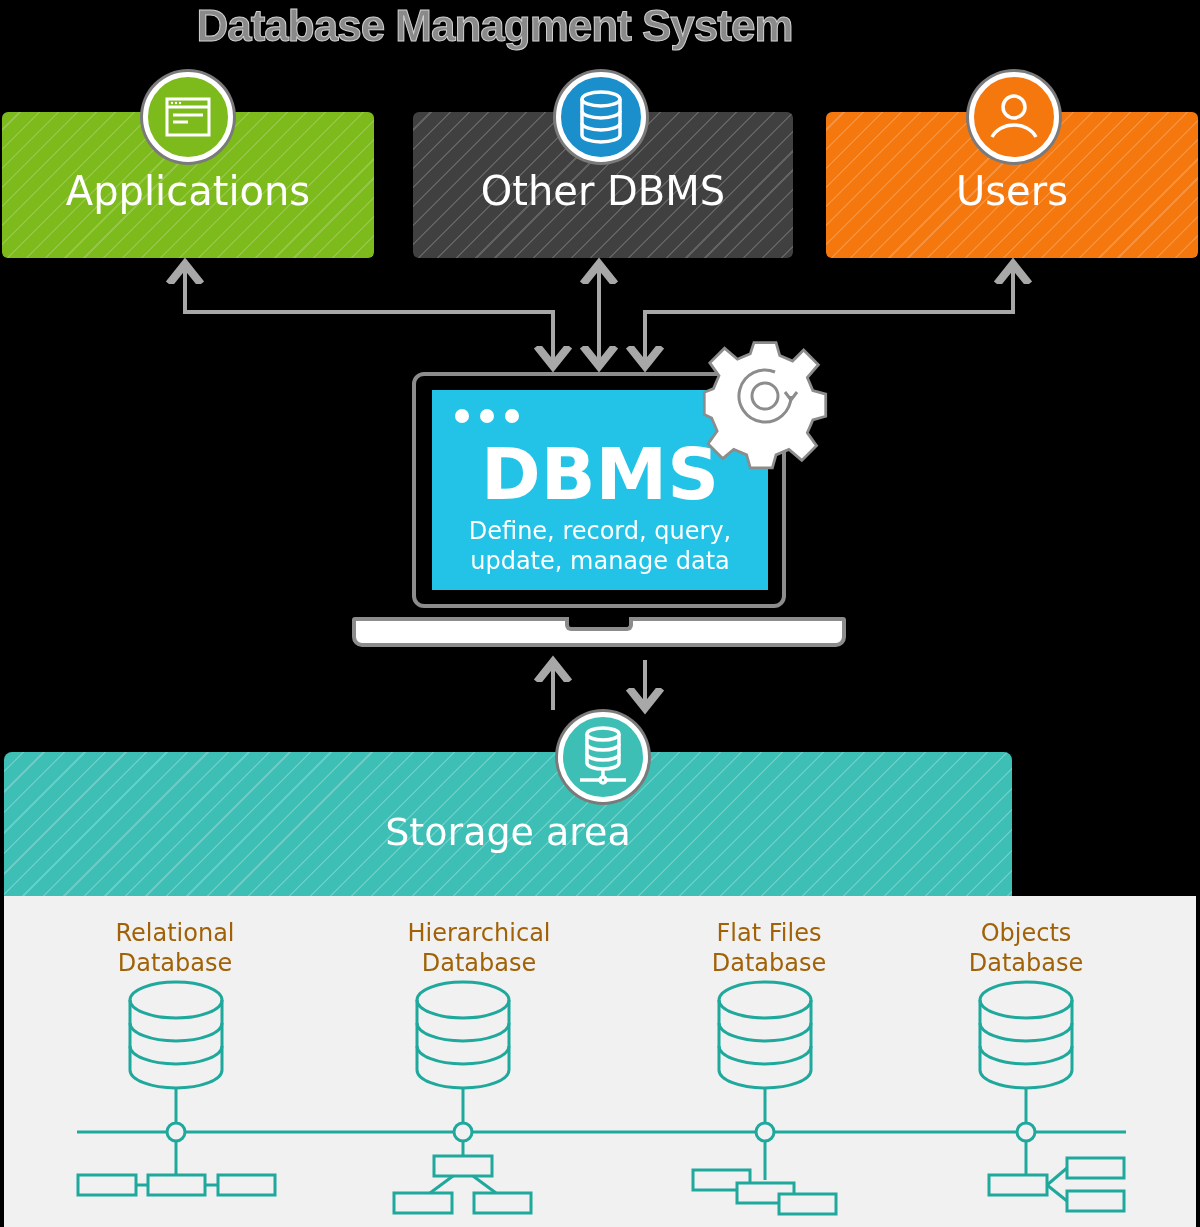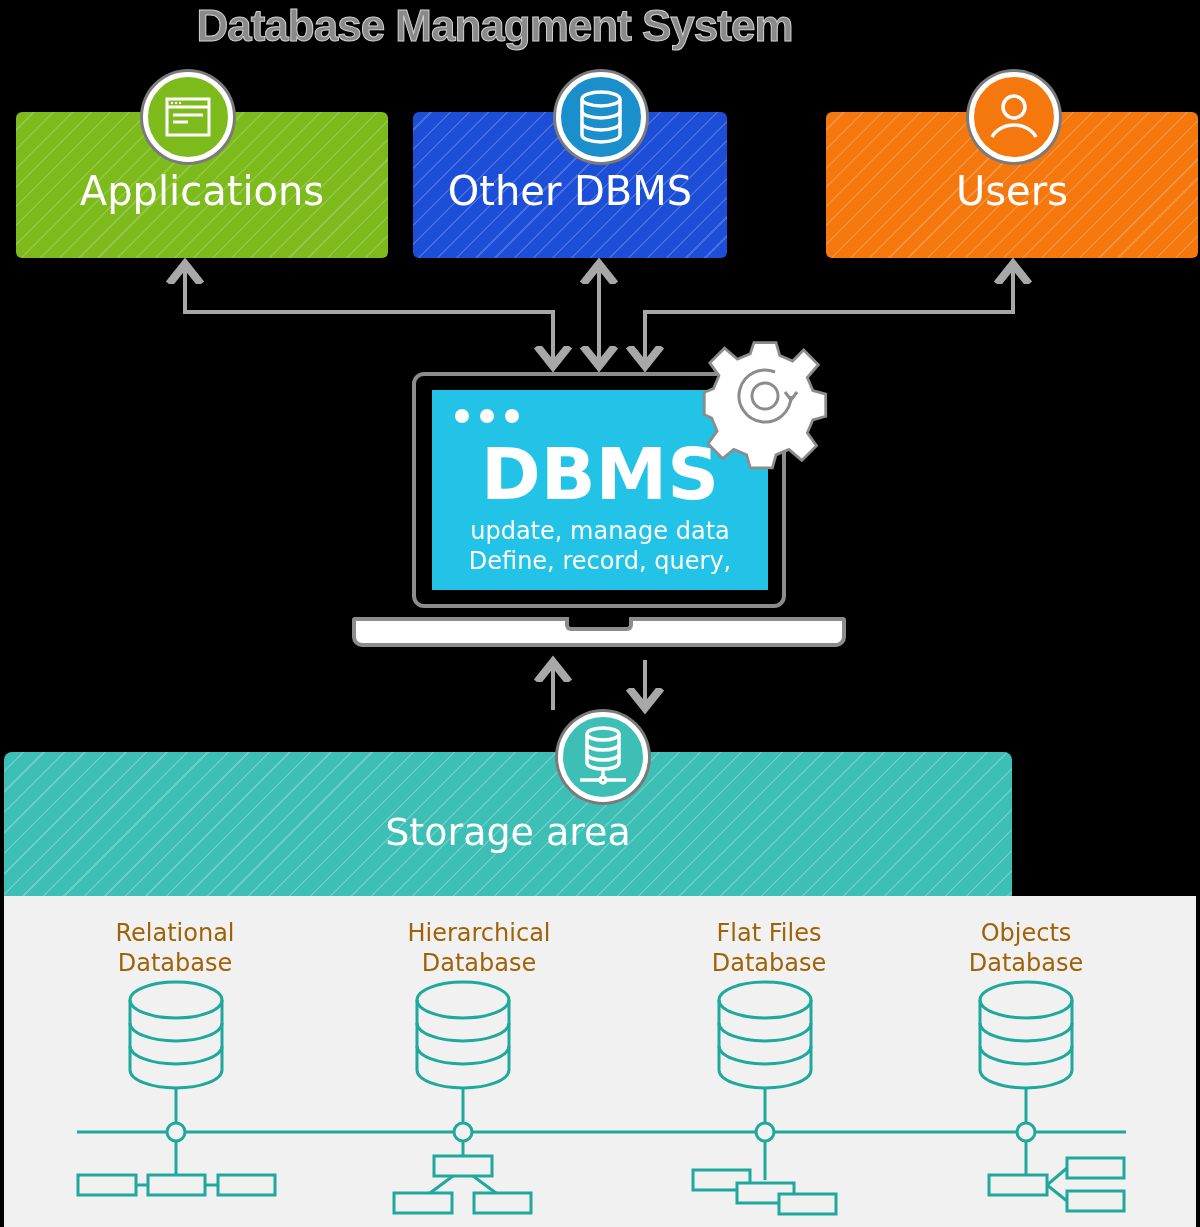--- a/index.html
+++ b/index.html
@@ -22,24 +22,24 @@
   .storage::before { content:""; position:absolute; inset:0; background:repeating-linear-gradient(135deg, rgba(255,255,255,0) 0 13px, rgba(255,255,255,0.22) 13px 14.5px); }
   .storage span { position:absolute; left:0; right:0; top:58px; text-align:center; color:#fff; font-size:38px; }
   .storage-body { position:absolute; left:4px; top:896px; width:1192px; height:331px; background:#f1f1f1; }
   .dblabel { position:absolute; top:918px; width:240px; text-align:center; color:#a16207; font-size:24px; line-height:30px; }
 </style>
 </head>
 <body>
 
 <div class="title">Database Managment System</div>
 
-<div class="box" style="left:16px;width:372px;background:#7dba1c;">
+<div class="box" style="left:2px;width:372px;background:#7dba1c;">
   <span>Applications</span>
 </div>
-<div class="box" style="left:413px;width:314px;background:#1d4ed8;">
+<div class="box" style="left:413px;width:380px;background:#404040;">
   <span>Other DBMS</span>
 </div>
 <div class="box" style="left:826px;width:372px;background:#f5780f;">
   <span>Users</span>
 </div>
 
 <div class="badge" style="left:143px;top:72px;background:#7dba1c;">
   <svg width="50" height="44" viewBox="0 0 50 44">
       <rect x="4" y="4" width="42" height="36" fill="none" stroke="#fff" stroke-width="3"></rect>
       <line x1="4" y1="12" x2="46" y2="12" stroke="#fff" stroke-width="3"></line>
@@ -86,22 +86,22 @@
 
 <div class="laptop-screen-outer"></div>
 <div class="laptop-screen"></div>
 <div class="dots">
     <i></i>
     <i></i>
     <i></i>
   </div>
 <div class="dbms-label">DBMS</div>
 <div class="dbms-sub">
+  <div>Define, record, query,</div>
   <div>update, manage data</div>
-  <div>Define, record, query,</div>
 </div>
 <div class="laptop-base"></div>
 <div class="notch"></div>
 
 <svg class="svgabs" width="1200" height="1227" style="pointer-events:none;">
   <g transform="translate(765,396)">
     <path d="M-12 -58 L12 -58 L16 -44 L30 -38 L42 -50 L58 -34 L46 -20 L52 -6 L66 -2 L66 22 L52 26 L46 40 L56 54 L40 70 L26 58 L12 64 L8 78 L-16 78 L-20 64 L-34 58 L-46 68 L-62 52 L-52 38 L-58 24 L-66 20 L-66 -4 L-56 -8 L-50 -22 L-60 -36 L-44 -52 L-30 -40 L-16 -46 Z" transform="scale(0.92)" fill="#fff" stroke="#8c8c8c" stroke-width="3"></path>
     <circle cx="0" cy="0" r="13" fill="none" stroke="#8c8c8c" stroke-width="3"></circle>
     <path d="M26 0 A26 26 0 1 1 10 -24" fill="none" stroke="#8c8c8c" stroke-width="3"></path>
     <path d="M20 -4 L26 4 L32 -4" fill="none" stroke="#8c8c8c" stroke-width="3"></path>

